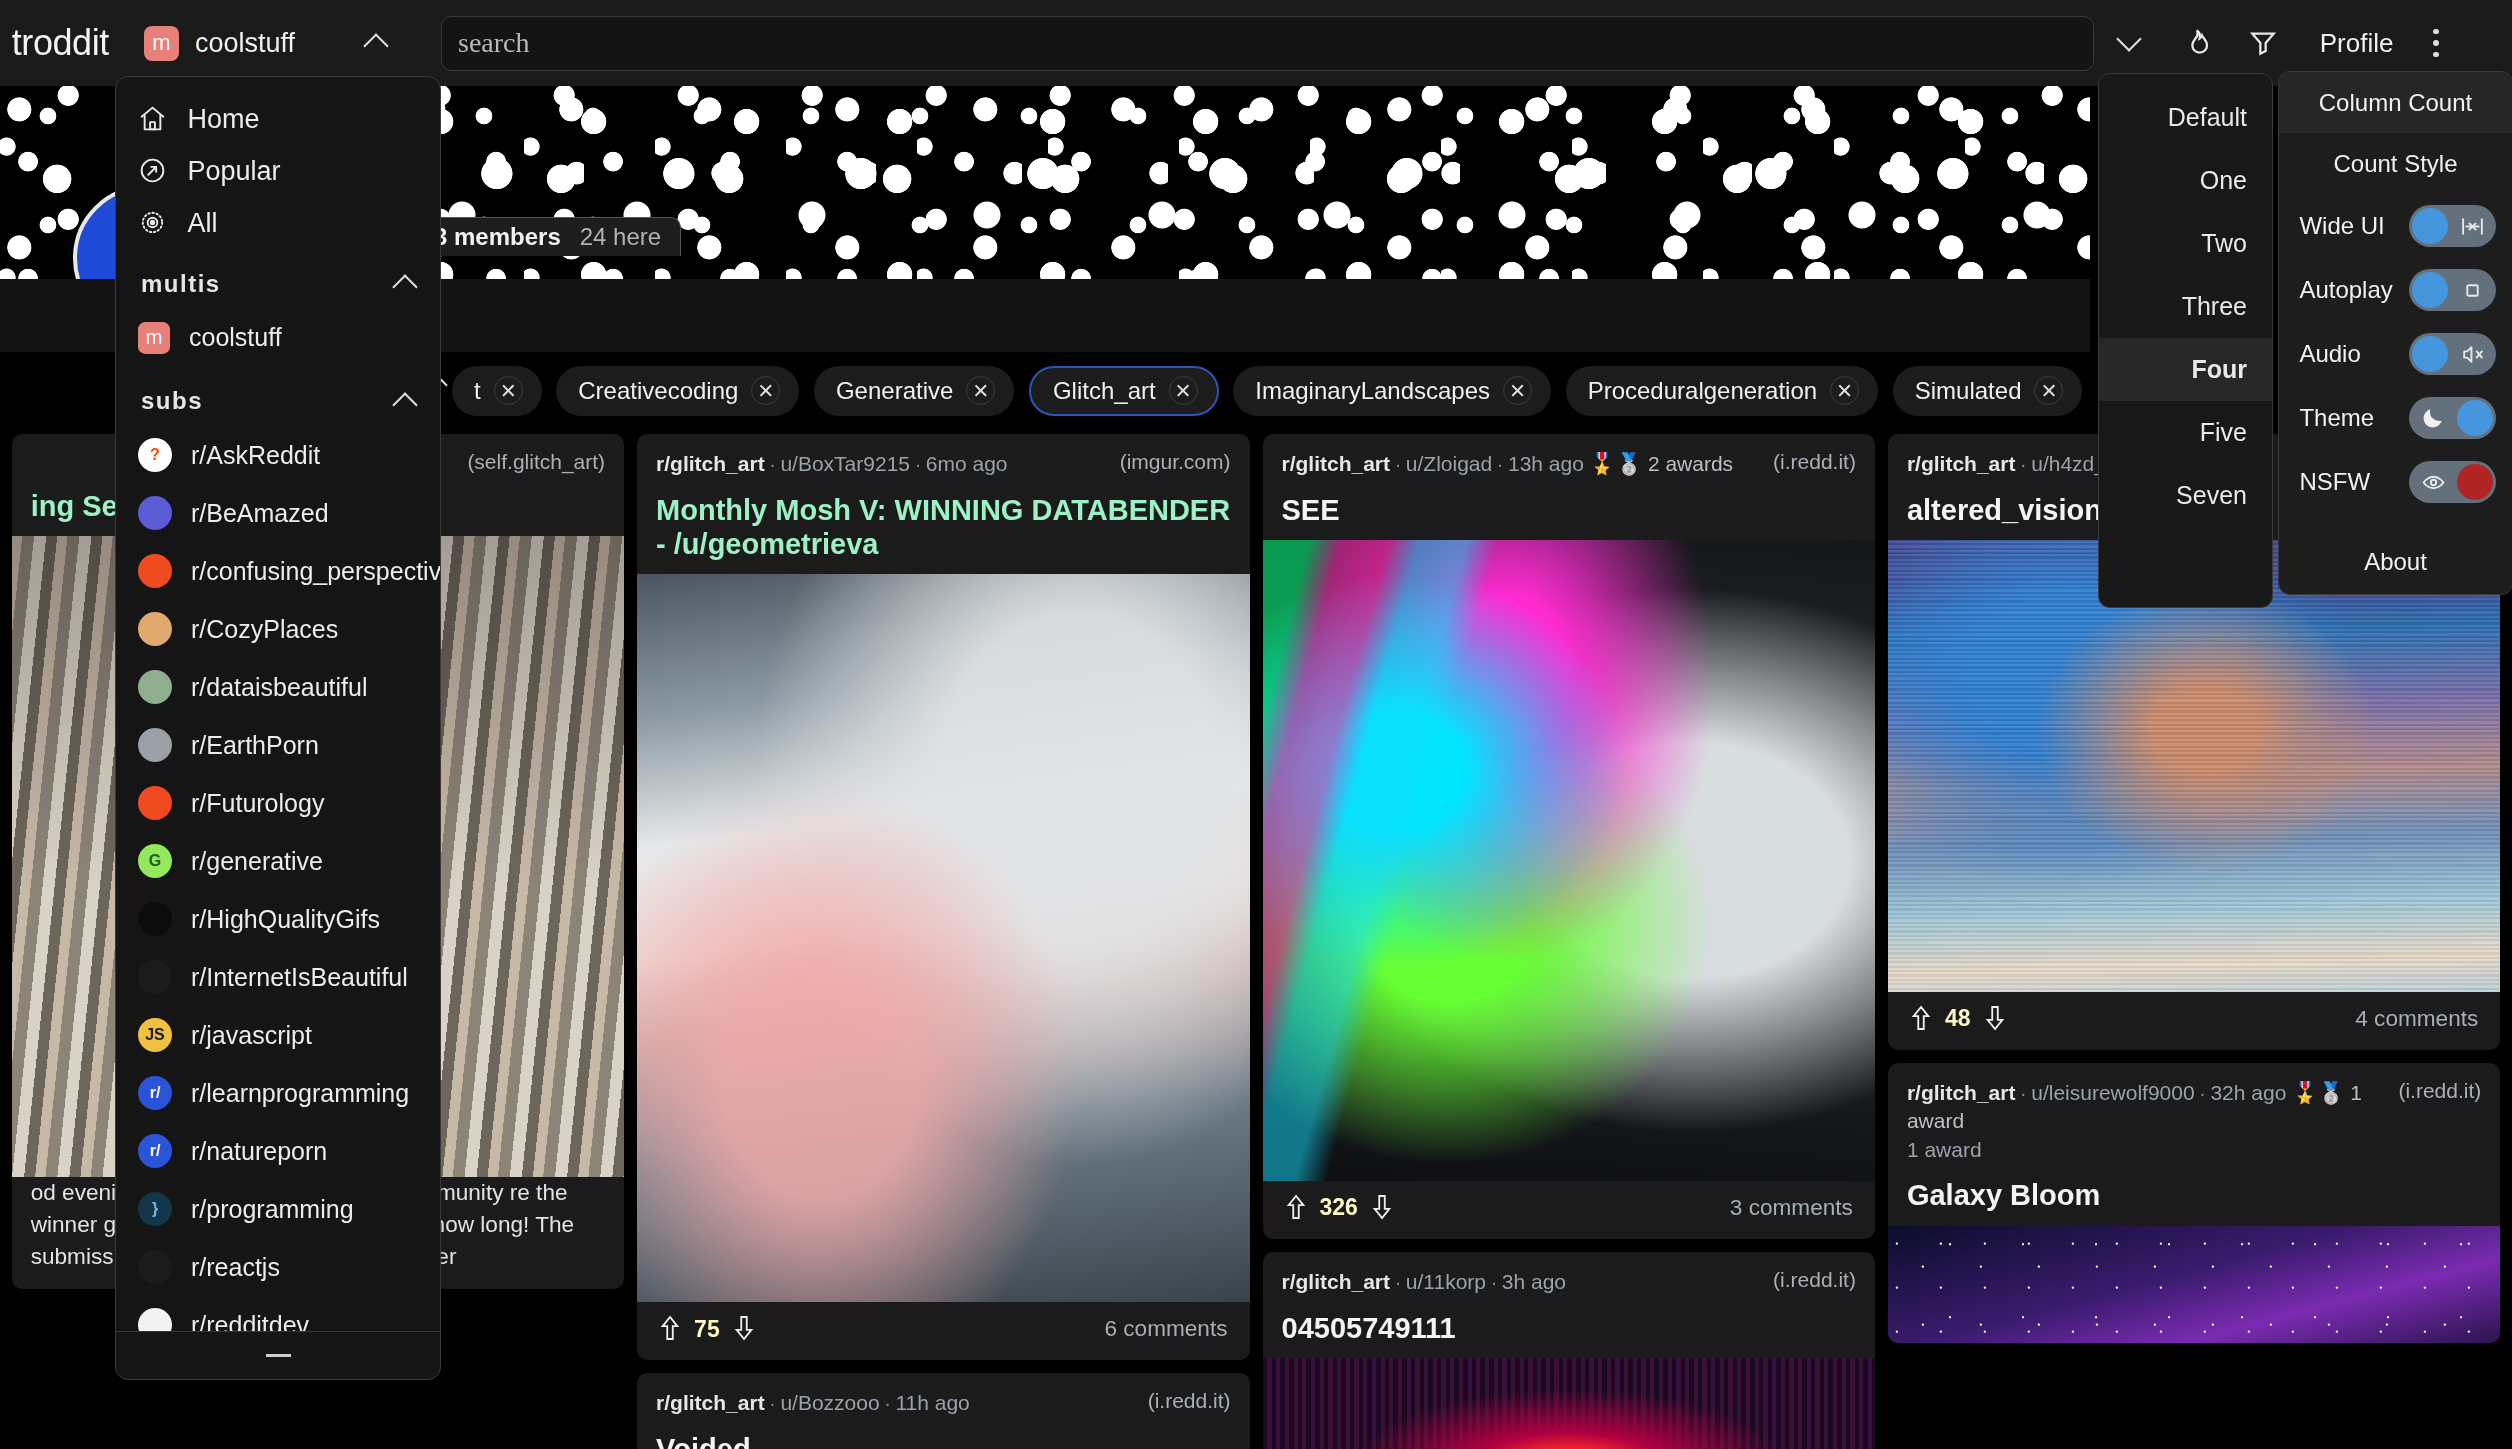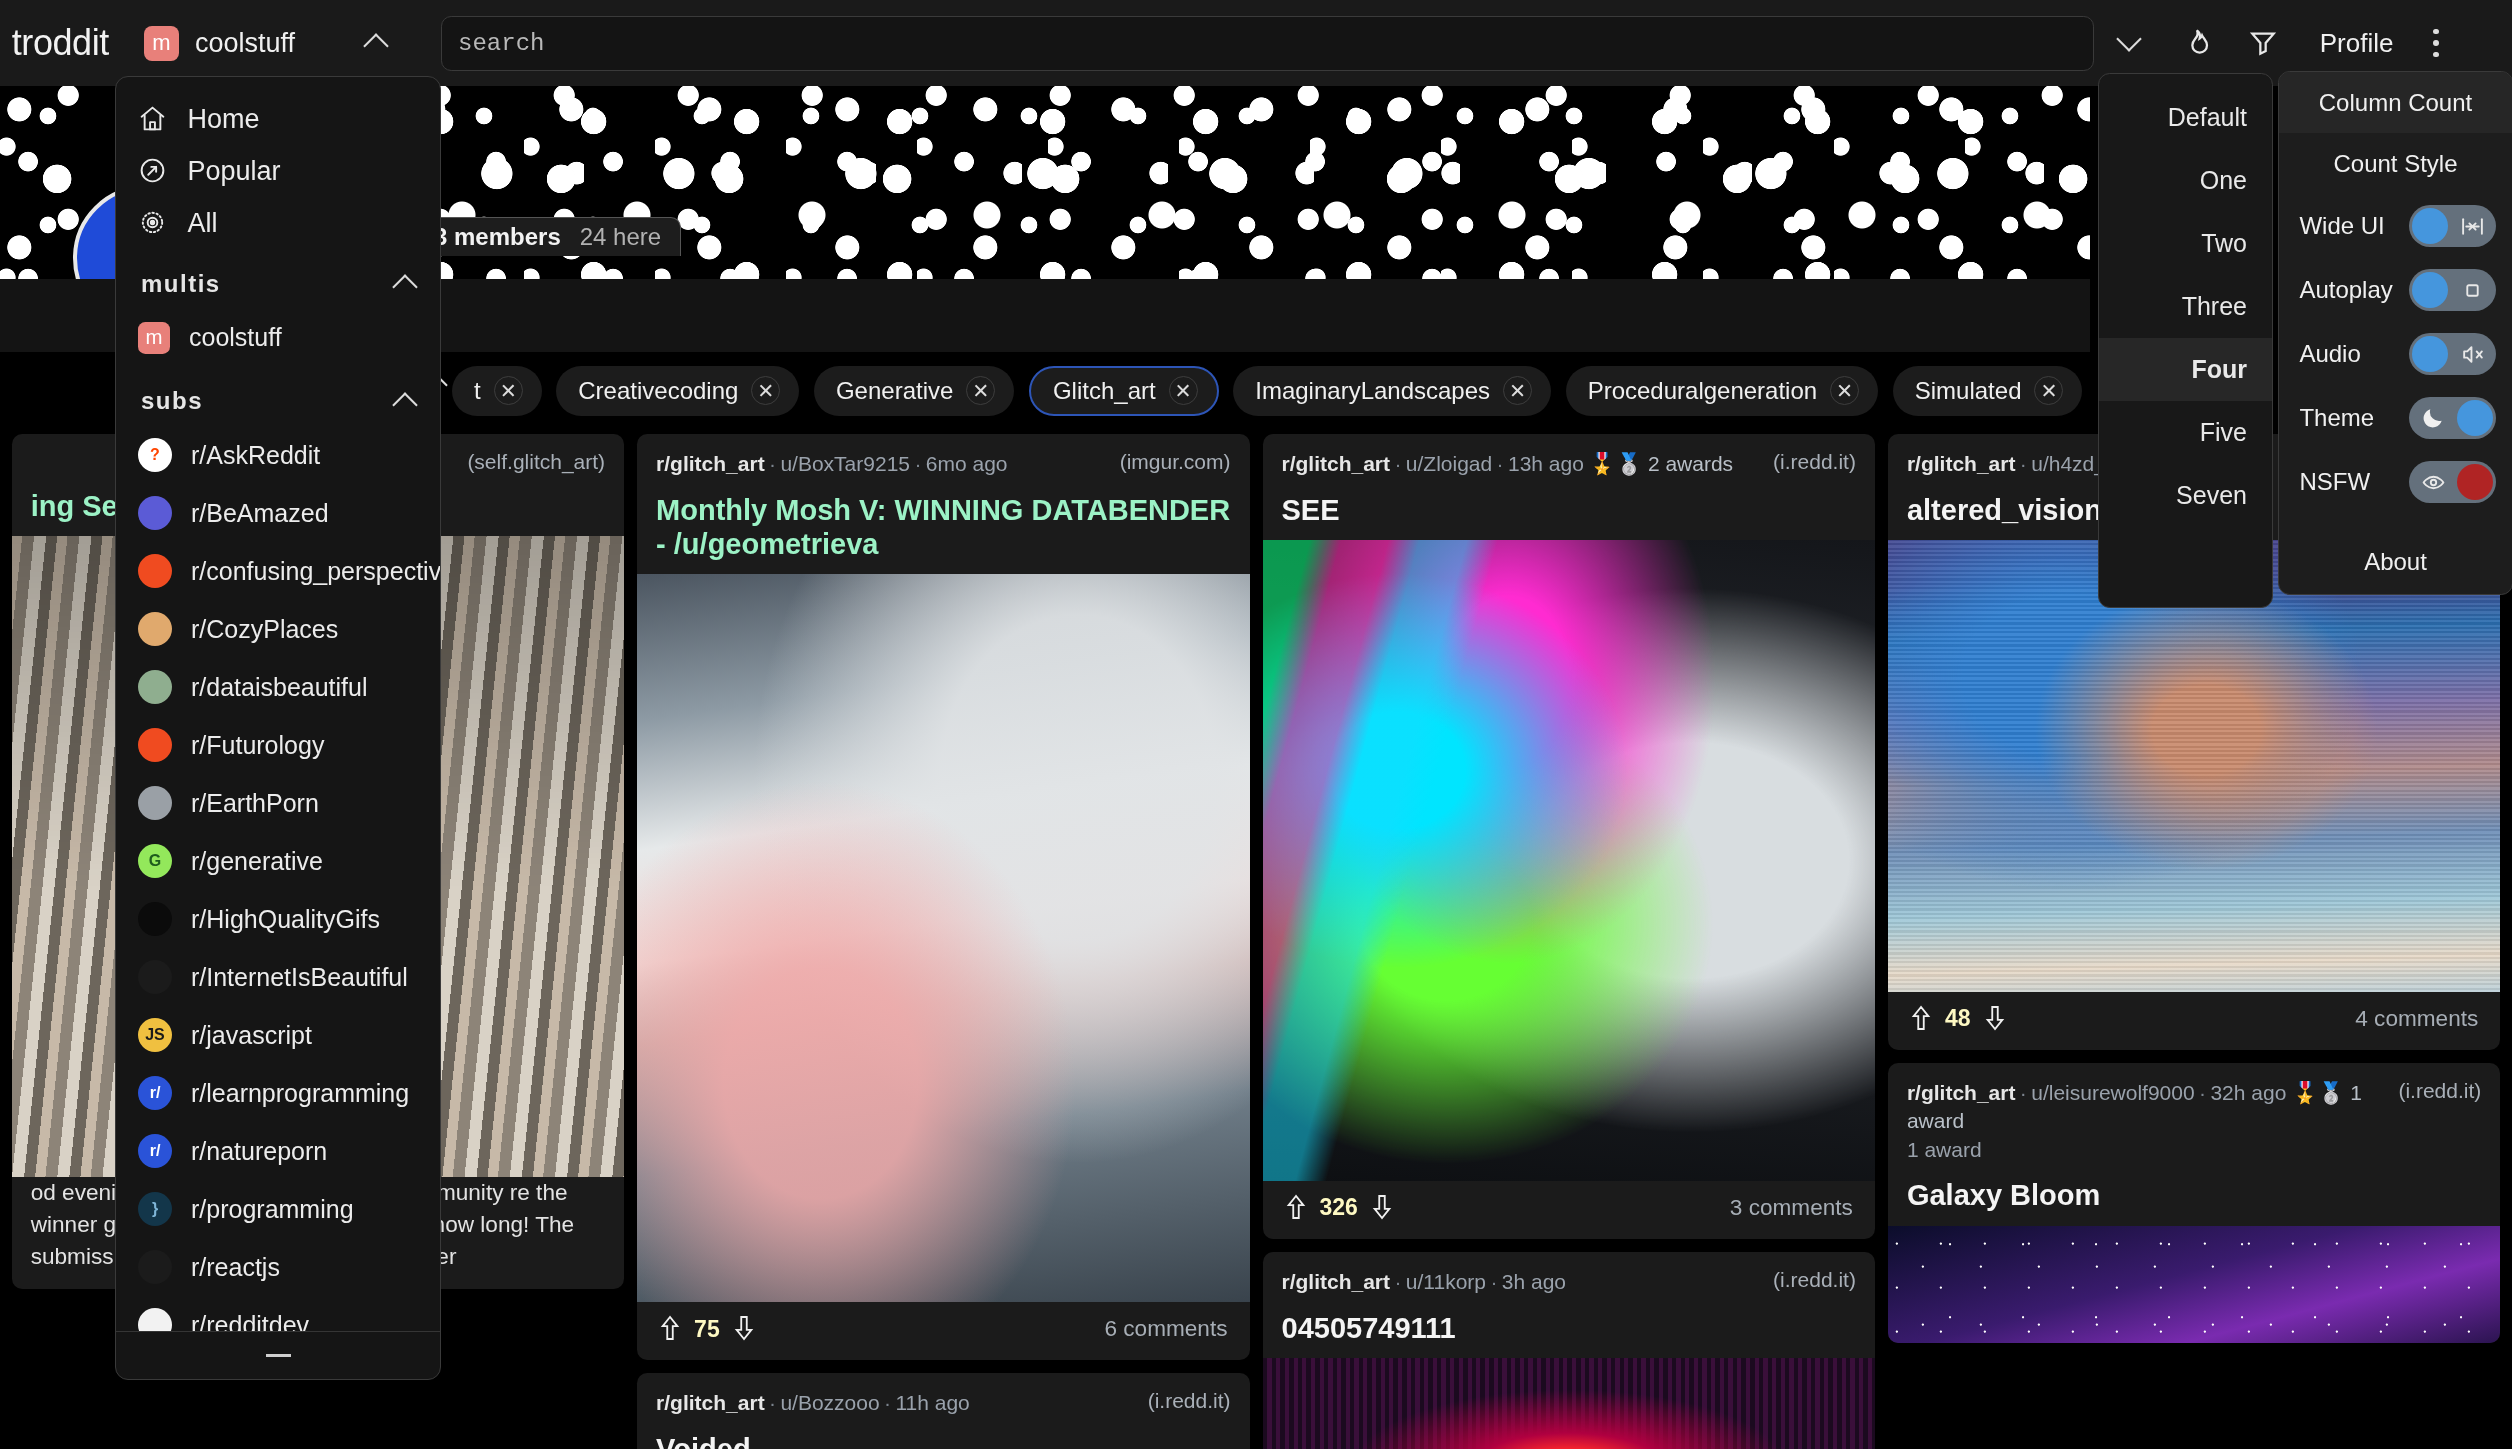--- a/index.html
+++ b/index.html
@@ -38,21 +38,21 @@
   #nav-chev-up { margin-left: 66px; }
 
   #searchbox {
     margin-left: 51px; width: 1653px; height: 55px;
     border: 1.5px solid #3a3a3a; border-radius: 10.2px;
     background: #141414; display: flex; align-items: center;
     padding: 0 16px;
   }
   #searchbox input {
     width: 100%; background: transparent; border: none; outline: none;
-    font-size: 24px; color: #dcdcdc; font-family: Liberation Mono, monospace;
+    font-size: 28px; color: #dcdcdc; font-family: Liberation Serif, serif;
   }
   #searchbox input::placeholder { color: #b9b9b9; }
 
   #nav-right { margin-left: 20.4px; display: flex; align-items: center; gap: 32px; }
   #nav-right .ico { width: 34px; height: 34px; display:flex; align-items:center; justify-content:center; }
   #profile-label { font-size: 26px; color: #f0f0f0; margin: 0 7.3px; }
   #kebab { display: flex; flex-direction: column; gap: 5.8px; align-items:center; padding-right: 10.2px;}
   #kebab i { width: 5.8px; height: 5.8px; border-radius: 50%; background: #ddd; display:block;}
 
   
@@ -529,26 +529,26 @@
       </div>
       <div class="lp-sub">
         <span class="badge" style="background:#e0a96d;color:#5a3a1a"></span>
         <span class="label">r/CozyPlaces</span>
       </div>
       <div class="lp-sub">
         <span class="badge" style="background:#8fae8f;color:#ffffff"></span>
         <span class="label">r/dataisbeautiful</span>
       </div>
       <div class="lp-sub">
+        <span class="badge" style="background:#9aa0a6;color:#ffffff"></span>
+        <span class="label">r/EarthPorn</span>
+      </div>
+      <div class="lp-sub">
         <span class="badge" style="background:#f04b20;color:#ffffff"></span>
         <span class="label">r/Futurology</span>
-      </div>
-      <div class="lp-sub">
-        <span class="badge" style="background:#9aa0a6;color:#ffffff"></span>
-        <span class="label">r/EarthPorn</span>
       </div>
       <div class="lp-sub">
         <span class="badge" style="background:#93e85b;color:#1d5c1d">G</span>
         <span class="label">r/generative</span>
       </div>
       <div class="lp-sub">
         <span class="badge" style="background:#0b0b0b;color:#4aa3e0"></span>
         <span class="label">r/HighQualityGifs</span>
       </div>
       <div class="lp-sub">

